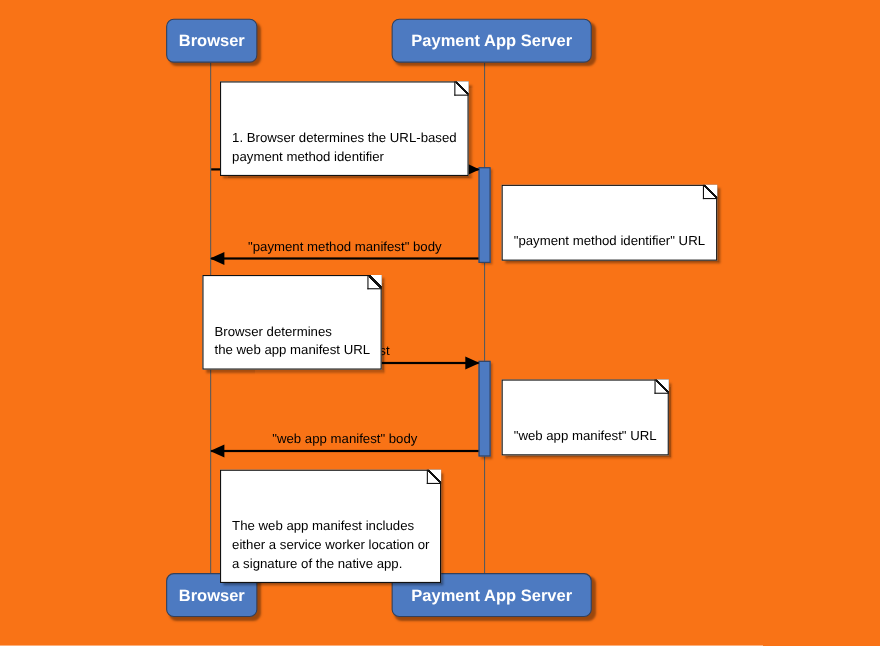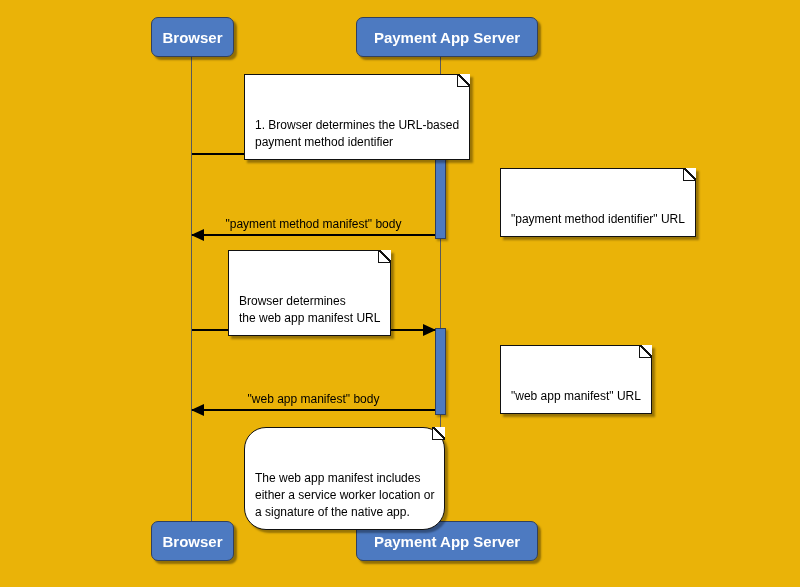--- a/index.html
+++ b/index.html
@@ -5,21 +5,21 @@
   html, body {
     margin: 0;
     padding: 0;
     background: #ffffff;
     font-family: "Liberation Sans", sans-serif;
   }
   .canvas {
     position: relative;
     width: 800px;
     height: 587px;
-    background: #eab308;
+    background: #f97316;
     overflow: hidden;
   }
   
   .lifeline {
     position: absolute;
     top: 57px;
     width: 1px;
     height: 465px;
     background: #5a5a5a;
   }
@@ -112,40 +112,39 @@
     background: #ffffff;
     border: 1px solid #111111;
     box-shadow: 3px 3px 2px rgba(0,0,0,0.35);
     padding: 8px 10px;
     font-size: 12px;
     line-height: 17px;
     color: #000000;
     white-space: pre-line;
     width: max-content;
     max-width: 260px;
-    margin-left: 44px;
   }
   .note .fold {
     position: absolute;
     top: -1px;
     right: -1px;
     width: 12px;
     height: 12px;
     background: linear-gradient(to bottom left,
       #ffffff 0%, #ffffff calc(50% - 1px),
       #111111 calc(50% - 1px), #111111 calc(50% + 1px),
       #ffffff calc(50% + 1px), #ffffff 100%);
     border-left: 1px solid #111111;
     border-bottom: 1px solid #111111;
   }
   .note.n1 { left: 200px; top: 74px; }
   .note.n2 { left: 456px; top: 168px; }
   .note.n3 { left: 184px; top: 250px; }
   .note.n4 { left: 456px; top: 345px; }
-  .note.n5 { left: 200px; top: 427px; border-radius: 22px; }
+  .note.n5 { left: 200px; top: 427px; }
 </style>
 </head>
 <body>
 
 <div class="canvas">
 
   <div class="lifeline browser"></div>
   <div class="lifeline server"></div>
 
   <div class="activation a1"></div>

